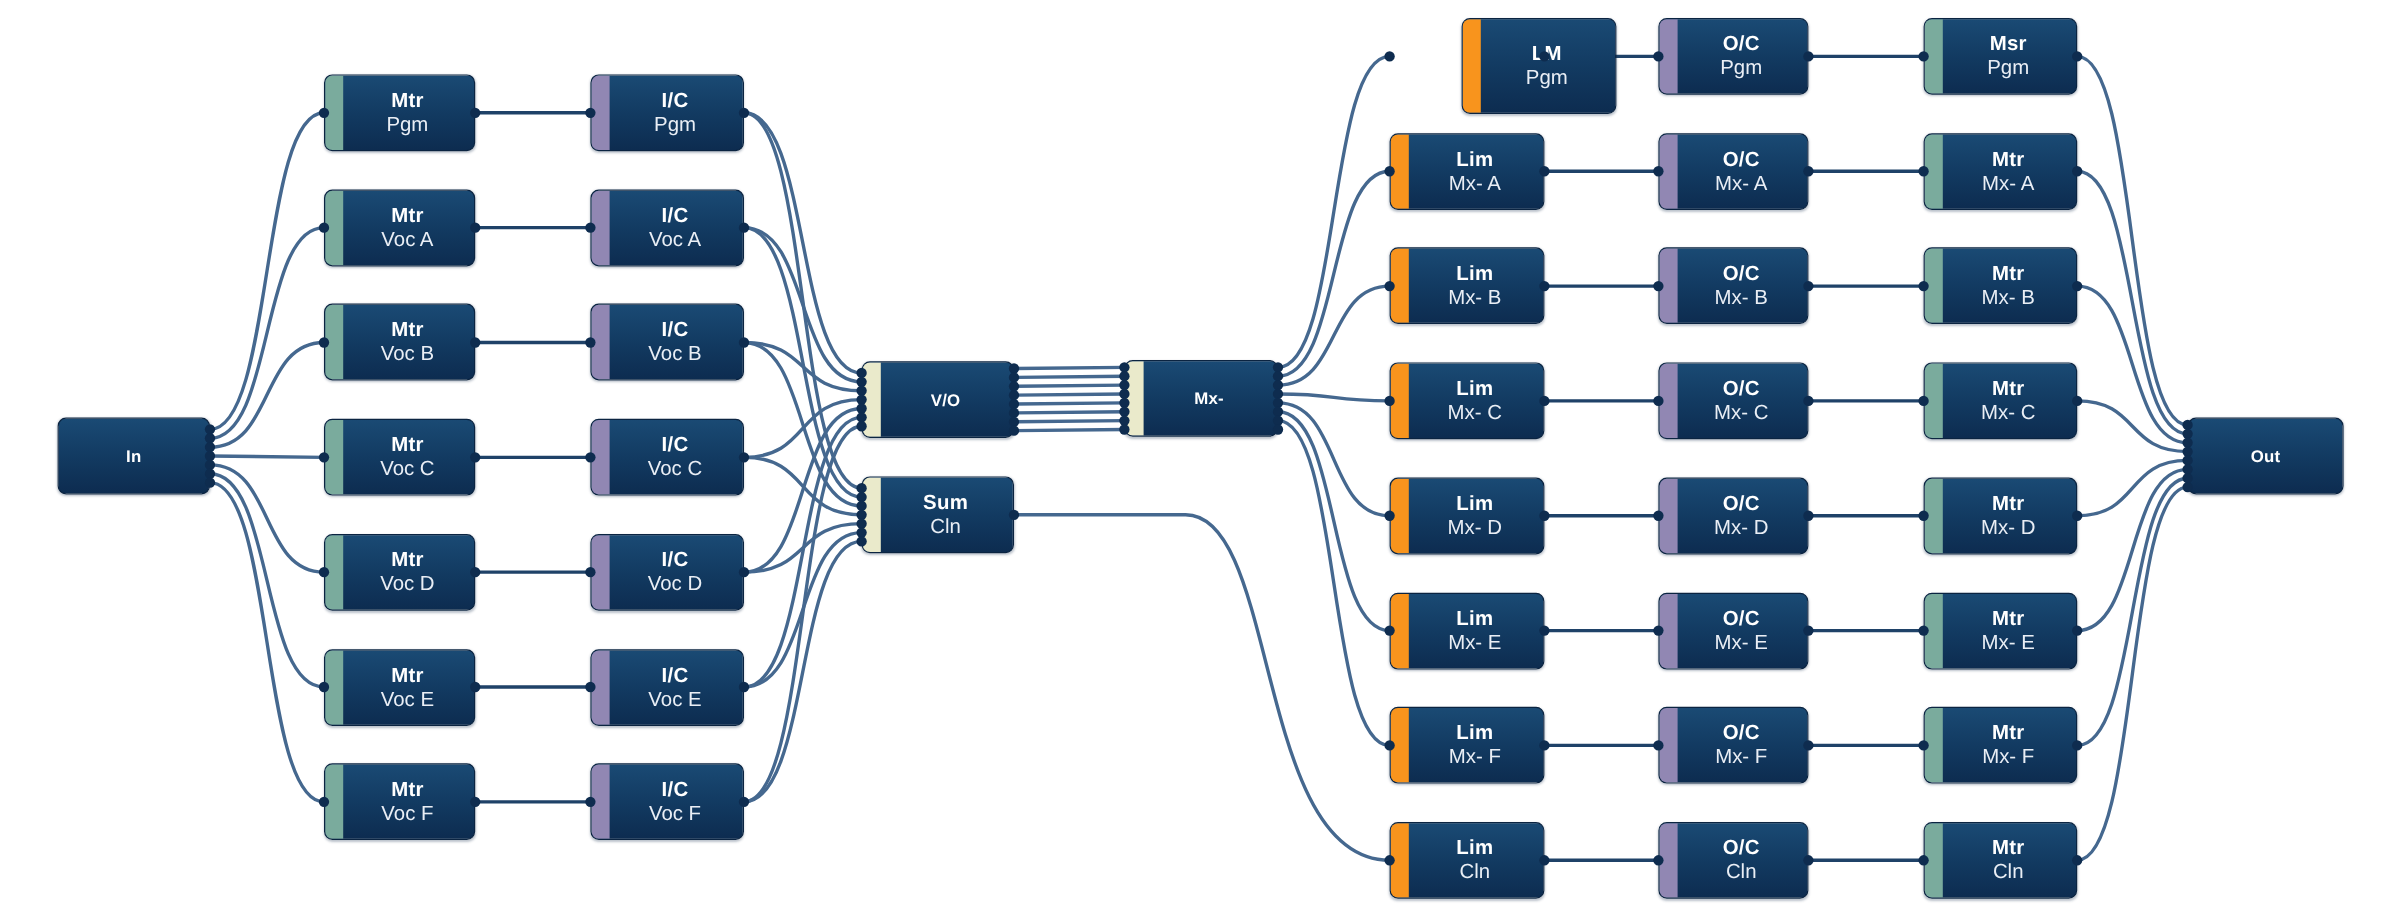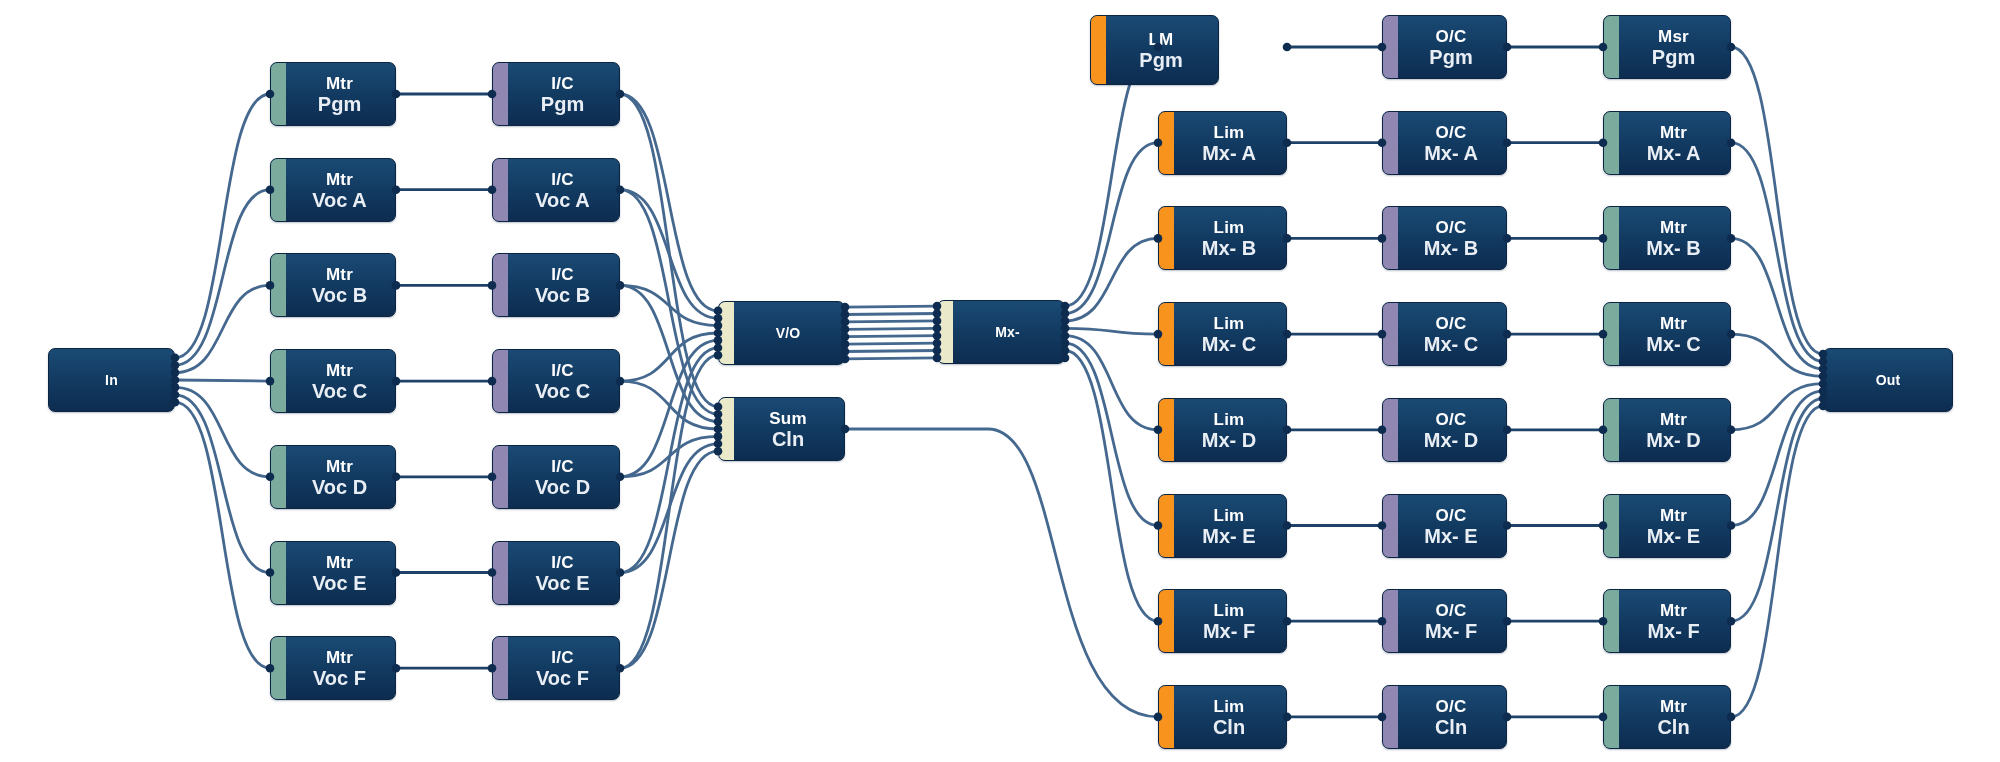--- a/index.html
+++ b/index.html
@@ -10,21 +10,21 @@
   #edge-layer{z-index:1;}
   .node{position:absolute;z-index:2;box-sizing:border-box;border:1.6px solid #0b2441;
         border-radius:7px;overflow:hidden;
         background:linear-gradient(180deg,#1a4a74 0%,#123a61 52%,#0d2c50 100%);
         box-shadow:0 1px 2px rgba(10,36,68,.28);
         display:flex;align-items:center;justify-content:center;}
   .accent{position:absolute;left:0;top:0;bottom:0;width:15px;}
   .label{position:relative;width:100%;text-align:center;color:#ffffff;line-height:20px;}
   .node.has-accent .label{padding-left:13px;}
   .l1{display:block;font-size:17px;font-weight:bold;letter-spacing:.2px;}
-  .l2{display:block;font-size:20px;font-weight:700;color:#e9eef5;}
+  .l2{display:block;font-size:17px;font-weight:400;color:#e9eef5;}
   .l2:empty{display:none;}
   .node.single .l1{font-size:14px;}
 </style>
 </head>
 <body>
 
 <div id="canvas">
   <svg id="edge-layer" width="2000" height="762" viewBox="0 0 2000 762">
       <path d="M175,357.8 C228.2,357.8 216.8,94 270,94" fill="none" stroke="#45688f" stroke-width="2.8" stroke-linecap="round"></path>
       <path d="M175,365.2 C228.2,365.2 216.8,189.7 270,189.7" fill="none" stroke="#45688f" stroke-width="2.8" stroke-linecap="round"></path>
@@ -215,21 +215,21 @@
       <span class="l2">Cln</span>
     </span>
   </div>
       <div class="node has-accent single" style="left: 937px; top: 300px; width: 128px; height: 64px;">
     <span class="accent" style="background: rgb(234, 234, 203);"></span>
     <span class="label">
       <b class="l1">Mx-</b>
 
     </span>
   </div>
-      <div class="node has-accent" style="left: 1090px; top: 15px; width: 129px; height: 70px;">
+      <div class="node has-accent" style="left: 1218px; top: 15px; width: 129px; height: 80px;">
     <span class="accent" style="background: rgb(248, 148, 29);"></span>
     <span class="label">
       <b class="l1">LM</b>
       <span class="l2">Pgm</span>
     </span>
   </div>
       <div class="node has-accent" style="left: 1158px; top: 110.7px; width: 129px; height: 64px;">
     <span class="accent" style="background: rgb(248, 148, 29);"></span>
     <span class="label">
       <b class="l1">Lim</b>

